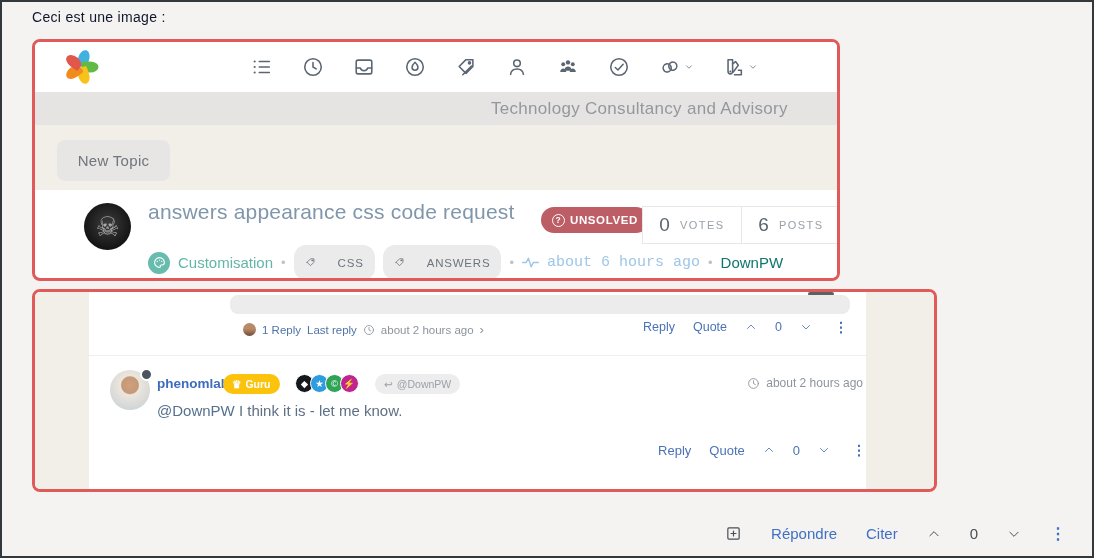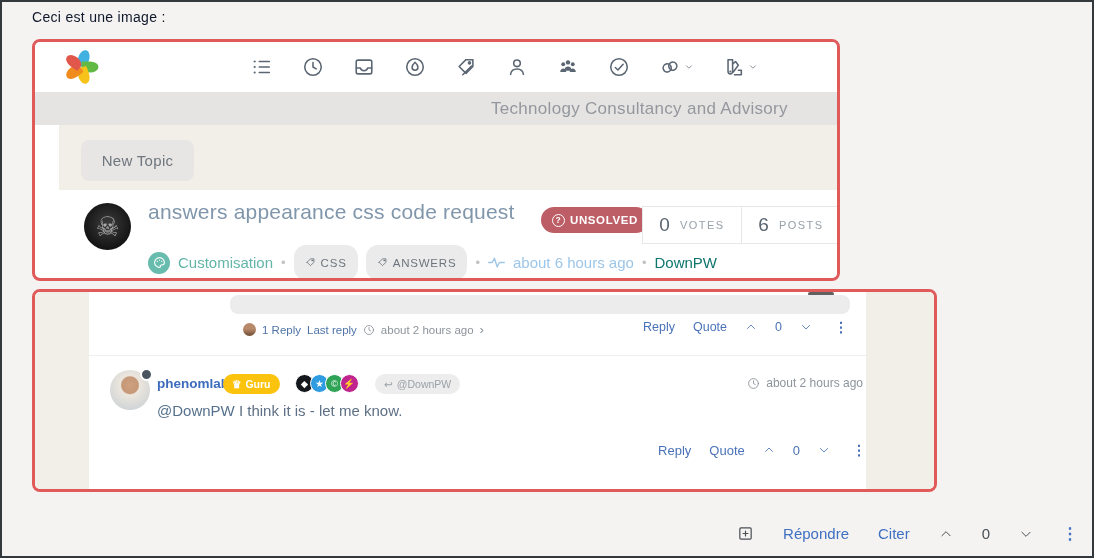--- a/index.html
+++ b/index.html
@@ -20,43 +20,43 @@
   .logo{ position:relative; width:36px; height:36px; margin-left:28px; }
   .petal{ position:absolute; left:50%; top:50%; width:11px; height:17px; border-radius:50% 50% 50% 12%;}
   .brand{ margin-left:14px; font-size:22px; color:#6d7480; letter-spacing:4px; font-weight:500;}
   .navicons{ position:absolute; left:216px; top:14px; display:flex; gap:29px; align-items:center; color:#5b6673;}
   .ni{ width:22px; height:22px; }
   .ni svg, .ic svg{ display:block; width:100%; height:100%; stroke:currentColor; fill:none; stroke-width:1.7; stroke-linecap:round; stroke-linejoin:round;}
   .withcaret{ display:flex; align-items:center; gap:3px; }
   .caret{ width:10px; height:10px; }
 
   .catbar{ position:absolute; left:0; top:50px; right:0; height:33px; background:#e5e4e2; color:#94989e; font-size:17px; line-height:33px; padding-left:456px; letter-spacing:.3px;}
-  .beige{ position:absolute; left:0; top:83px; right:0; height:65px; background:#f2efe9;margin-left:24px;}
+  .beige{ position:absolute; left:0; top:83px; right:0; height:65px; background:#f2efe9;}
   .newtopic{ position:absolute; left:22px; top:15px; width:113px; height:41px; background:#e7e6e4; border-radius:8px; color:#6f767e; font-size:15px; display:flex; align-items:center; justify-content:center; letter-spacing:.3px;}
 
   .topiccard{ position:absolute; left:16px; top:148px; right:0; bottom:0; background:#fff; border-radius:12px 12px 0 0;}
   .skullav{ position:absolute; left:33px; top:13px; width:47px; height:47px; border-radius:50%; background:radial-gradient(circle at 50% 45%, #3d3d3d 0%, #141414 70%); color:#a9a9a9; font-size:27px; display:flex; align-items:center; justify-content:center;}
   .ttitle{ position:absolute; left:97px; top:10px; font-size:21px; color:#8096ab; letter-spacing:.2px;}
   .unsolved{ position:absolute; left:490px; top:17px; height:26px; border-radius:13px; background:#bd5d66; color:#fff; font-size:11.5px; font-weight:bold; letter-spacing:.6px; display:flex; align-items:center; gap:5px; padding:0 11px;}
   .qicon{ width:13px; height:13px; border:1.4px solid #fff; border-radius:50%; font-size:8.5px; font-weight:bold; display:flex; align-items:center; justify-content:center;}
   .stats{ position:absolute; left:591px; top:16px; display:flex;}
   .stat{ width:100px; height:38px; border:1px solid #e7e7e7; display:flex; align-items:center; justify-content:center; gap:10px; background:#fff;}
   .stat+.stat{ margin-left:-1px;}
   .stat .num{ font-size:19px; color:#5a6570;}
   .stat .lbl{ font-size:11px; color:#98a0a8; letter-spacing:1.5px;}
   .meta{ position:absolute; left:97px; top:55px; display:flex; align-items:center; gap:8px; font-size:15px;}
   .catcircle{ width:22px; height:22px; border-radius:50%; background:#68bcae; color:#fff; display:flex; align-items:center; justify-content:center;}
   .catcircle svg{ width:13px; height:13px; stroke:#fff; fill:none; stroke-width:2; stroke-linecap:round; stroke-linejoin:round;}
   .catname{ color:#63b5a8;}
   .dot{ color:#c2c2c2; font-size:13px;}
-  .tagpill{ height:35px; border-radius:12px; background:#ebebeb; color:#6d747d; font-size:11.5px; letter-spacing:.8px; display:flex; align-items:center; gap:5px; padding:5px 11px;}
+  .tagpill{ height:35px; border-radius:12px; background:#ebebeb; color:#6d747d; font-size:11.5px; letter-spacing:.8px; display:flex; align-items:center; gap:22px; padding:5px 11px;}
   .tagpill svg{ width:11px; height:11px; stroke:#6d747d; fill:none; stroke-width:1.8; stroke-linecap:round; stroke-linejoin:round;}
   .pulse{ width:17px; height:13px;}
   .pulse svg{ display:block; width:100%; height:100%; stroke:#9dc6e8; fill:none; stroke-width:2; stroke-linecap:round; stroke-linejoin:round;}
-  .timeblue{ color:#9dc6e8;}
+  .timeblue{ color:#9dc6e8;font-family:Liberation Mono, monospace;}
   .tauthor{ color:#0f766e;}
 
   
   .sidebeigeL{ position:absolute; left:0; top:0; bottom:0; width:54px; background:#f2efe9;}
   .sidebeigeR{ position:absolute; left:831px; top:0; bottom:0; right:0; background:#f2efe9;}
   .scrollthumb{ position:absolute; left:773px; top:0; width:26px; height:4px; background:#606060; border-radius:2px;}
   .grayrect{ position:absolute; left:195px; top:3px; width:620px; height:19px; background:#ececec; border-radius:8px;}
   .sumrow{ position:absolute; left:208px; top:30px; display:flex; align-items:center; gap:6px; font-size:11.5px;}
   .miniav{ width:13px; height:13px; border-radius:50%; background:linear-gradient(#b98a6a 45%, #6e4a33); }
   .sumlink{ color:#4f74a8;}
@@ -78,21 +78,21 @@
   .medal{ width:19px; height:19px; border-radius:50%; color:#fff; font-size:9.5px; display:flex; align-items:center; justify-content:center; border:1.5px solid #fff;}
   .medal+.medal{ margin-left:-4px;}
   .replyto{ position:absolute; left:340px; top:82px; height:20px; border-radius:10px; background:#ededed; color:#9ba1a8; font-size:10.5px; display:flex; align-items:center; gap:4px; padding:0 9px;}
   .ptime{ position:absolute; right:71px; top:84px; display:flex; align-items:center; gap:6px; color:#8d949c; font-size:12px;}
   .smclock2{ width:13px; height:13px; color:#8d949c;}
   .pcontent{ position:absolute; left:122px; top:110px; font-size:15px; color:#5e7085;}
   .pcontent .mention{ color:#56718d;}
   .postctrls{ position:absolute; right:68px; top:150px; font-size:13px;}
 
   
-  .footer{ position:absolute; right:14px; bottom:13px; display:flex; align-items:center; gap:29px;}
+  .footer{ position:absolute; right:26px; bottom:13px; display:flex; align-items:center; gap:29px;}
   .expand{ width:17px; height:17px; color:#4a4f55;}
   .flink{ color:#3f70c2; font-size:15px;}
   .fvote{ width:14px; height:14px; color:#494e53;}
   .fnum{ font-size:15px; color:#494e53;}
   .fdots{ color:#3f70c2; font-size:16px; font-weight:bold;}
 </style>
 </head>
 <body>
 
 <div class="screen">

